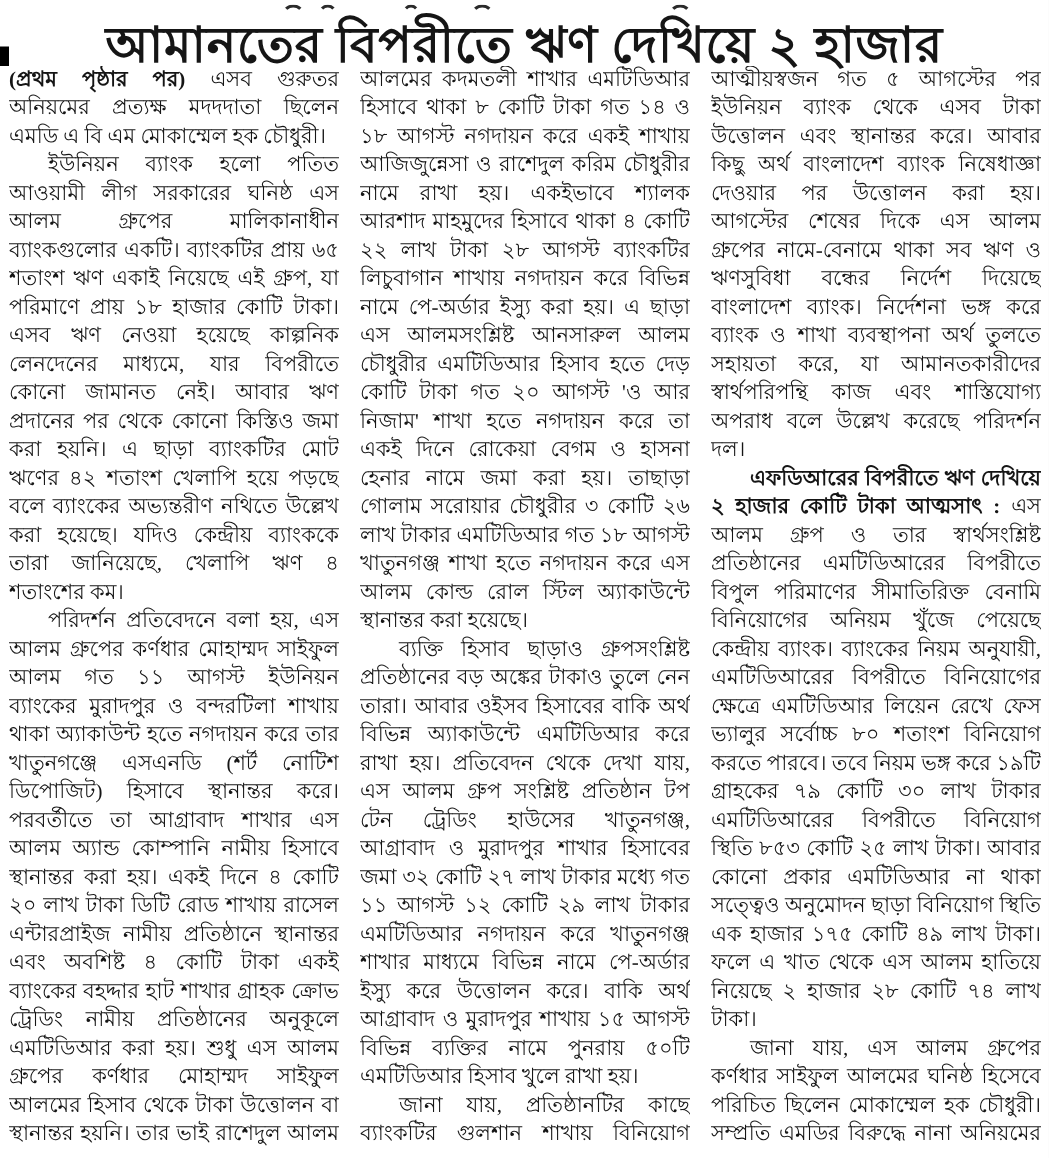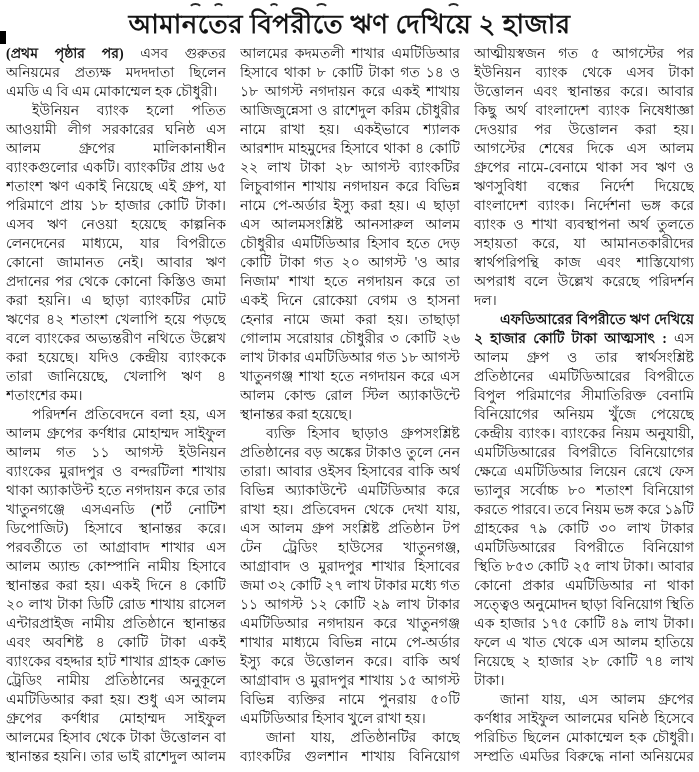--- a/index.html
+++ b/index.html
@@ -34,21 +34,21 @@
     position: absolute;
     left: 0; top: 31px;
     width: 6px; height: 13px;
     background: #000000;
   }
   .headline {
     position: absolute;
     top: 4px; left: 0; right: 0;
     margin: 0;
     text-align: center;
-    font-size: 26px;
+    font-size: 33px;
     font-weight: 700;
     letter-spacing: 0.5px;
     white-space: nowrap;
   }
   .columns {
     position: absolute;
     top: 44px; left: 6px; right: 5px; bottom: 8px;
     display: flex;
     gap: 14px;
   }

